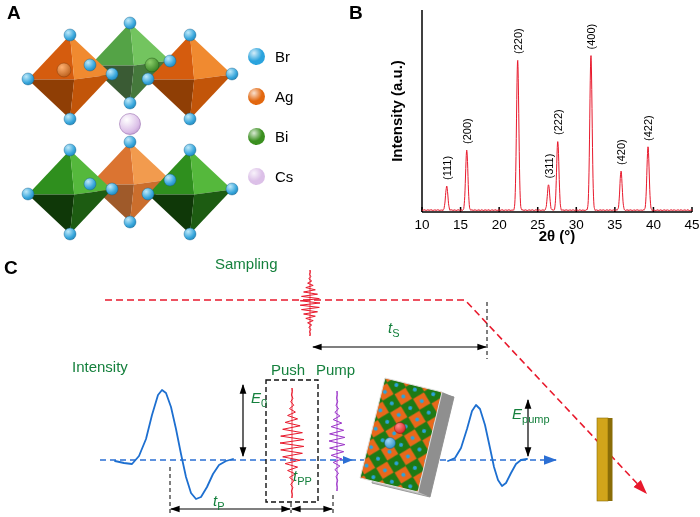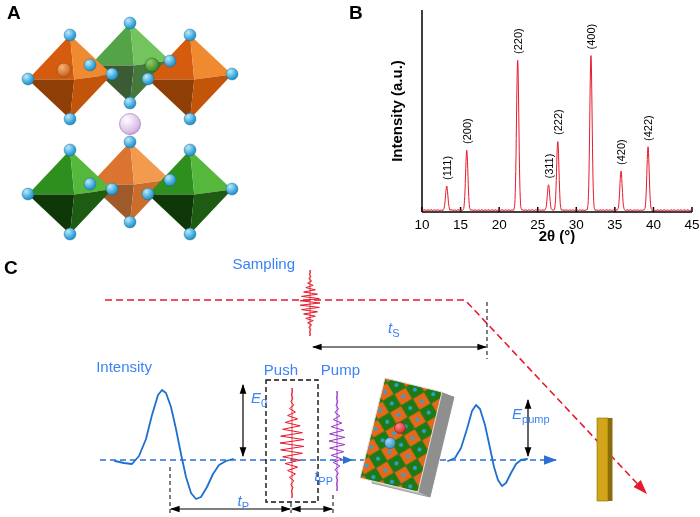--- a/index.html
+++ b/index.html
@@ -1,19 +1,19 @@
 <!DOCTYPE html>
 <html><head>
 <meta charset="utf-8">
 <style>
   html,body{margin:0;padding:0}
   body{width:700px;height:517px;background:#fff;font-family:"Liberation Sans",sans-serif;position:relative;overflow:hidden}
   .fig{position:absolute;left:0;top:0;width:700px;height:517px;background:#fff}
   .panel-label{position:absolute;font-size:19px;font-weight:700;color:#000;line-height:1}
-  .lbl{position:absolute;font-size:15px;color:#3b82f6;text-align:right;line-height:1.18}
+  .lbl{position:absolute;font-size:15px;color:#15803d;text-align:left;line-height:1.18}
   .lbl i{font-style:italic}
   .lbl sub{font-size:11px}
   .legend{position:absolute;left:248px;top:48px;display:flex;flex-direction:column;gap:23px}
   .lrow{display:flex;align-items:center;gap:10px}
   .dot{width:17px;height:17px;border-radius:50%;flex:0 0 17px}
   .lname{font-size:15px;color:#000}
   svg{position:absolute}
   svg text{font-family:"Liberation Sans",sans-serif}
   .ax{stroke:#000;stroke-width:1.5;fill:none}
   .tick{font-size:13.5px;fill:#000}
@@ -108,20 +108,38 @@
       <circle cx="80" cy="57" r="6" fill="url(#bBr)" stroke="#0e5e8a" stroke-width="0.4"></circle>
       <circle cx="160" cy="53" r="6" fill="url(#bBr)" stroke="#0e5e8a" stroke-width="0.4"></circle>
       <circle cx="120" cy="134" r="6" fill="url(#bBr)" stroke="#0e5e8a" stroke-width="0.4"></circle>
       <circle cx="120" cy="214" r="6" fill="url(#bBr)" stroke="#0e5e8a" stroke-width="0.4"></circle>
       <circle cx="80" cy="176" r="6" fill="url(#bBr)" stroke="#0e5e8a" stroke-width="0.4"></circle>
       <circle cx="160" cy="172" r="6" fill="url(#bBr)" stroke="#0e5e8a" stroke-width="0.4"></circle>
       <circle cx="54" cy="62" r="7" fill="url(#bAg)" stroke="#7a3304" stroke-width="0.4"></circle>
       <circle cx="142" cy="57" r="7" fill="url(#bBi)" stroke="#144a0a" stroke-width="0.4"></circle>
     </svg>
 
+  <div class="legend">
+    <div class="lrow">
+      <span class="dot" style="background: radial-gradient(circle at 35% 30%, rgba(255, 255, 255, 0.8), rgba(255, 255, 255, 0) 50%), rgb(42, 163, 221);"></span>
+      <span class="lname">Br</span>
+    </div>
+    <div class="lrow">
+      <span class="dot" style="background: radial-gradient(circle at 35% 30%, rgba(255, 255, 255, 0.8), rgba(255, 255, 255, 0) 50%), rgb(226, 103, 15);"></span>
+      <span class="lname">Ag</span>
+    </div>
+    <div class="lrow">
+      <span class="dot" style="background: radial-gradient(circle at 35% 30%, rgba(255, 255, 255, 0.8), rgba(255, 255, 255, 0) 50%), rgb(58, 143, 31);"></span>
+      <span class="lname">Bi</span>
+    </div>
+    <div class="lrow">
+      <span class="dot" style="background: radial-gradient(circle at 35% 30%, rgba(255, 255, 255, 0.8), rgba(255, 255, 255, 0) 50%), rgb(220, 192, 232);"></span>
+      <span class="lname">Cs</span>
+    </div>
+  </div>
 
   <svg id="xrd-svg" style="left:345px;top:0" width="355" height="250" viewBox="0 0 355 250">
       <line x1="77" y1="10" x2="77" y2="212" class="ax"></line>
       <line x1="77" y1="212" x2="347" y2="212" class="ax"></line>
       <line x1="77" y1="212" x2="77" y2="207" class="ax"></line>
       <text x="77" y="229" class="tick" text-anchor="middle">10</text>
       <line x1="115.57142857142857" y1="212" x2="115.57142857142857" y2="207" class="ax"></line>
       <text x="115.57142857142857" y="229" class="tick" text-anchor="middle">15</text>
       <line x1="154.14285714285714" y1="212" x2="154.14285714285714" y2="207" class="ax"></line>
       <text x="154.14285714285714" y="229" class="tick" text-anchor="middle">20</text>
@@ -202,20 +220,20 @@
       <polygon points="442,145 454,150 430,250 418,245" fill="#8f8f8f"></polygon>
       <polygon points="360,231 385,131 442,145 418,245" fill="url(#perov)" stroke="#e0e0e0" stroke-width="1"></polygon>
       <circle cx="400" cy="181" r="5.5" fill="url(#gr)" stroke="#801010" stroke-width="0.5"></circle>
       <circle cx="390" cy="196" r="5.5" fill="url(#gb)" stroke="#0d5d8a" stroke-width="0.5"></circle>
       <rect x="597" y="171" width="11" height="83" fill="#d2a51a" stroke="#8a6d08" stroke-width="0.6"></rect>
       <rect x="608" y="171" width="4.5" height="83" fill="#8a6d08"></rect>
     </svg>
 
   <div class="lbl" style="left:215px;top:255px;width:80px">Sampling</div>
   <div class="lbl" style="left:72px;top:358px;width:80px">Intensity</div>
-  <div class="lbl" style="left:254px;top:361px;width:44px">Push</div>
+  <div class="lbl" style="left:271px;top:361px;width:44px">Push</div>
   <div class="lbl" style="left:316px;top:361px;width:44px">Pump</div>
   <div class="lbl" style="left:388px;top:319px"><i>t</i><sub>S</sub></div>
   <div class="lbl" style="left:251px;top:389px"><i>E</i><sub>0</sub></div>
   <div class="lbl" style="left:512px;top:405px"><i>E</i><sub>pump</sub></div>
   <div class="lbl" style="left:213px;top:492px;width:36px"><i>t</i><sub>P</sub></div>
   <div class="lbl" style="left:293px;top:467px;width:40px"><i>t</i><sub>PP</sub></div>
 </div>
 
 </body></html>

